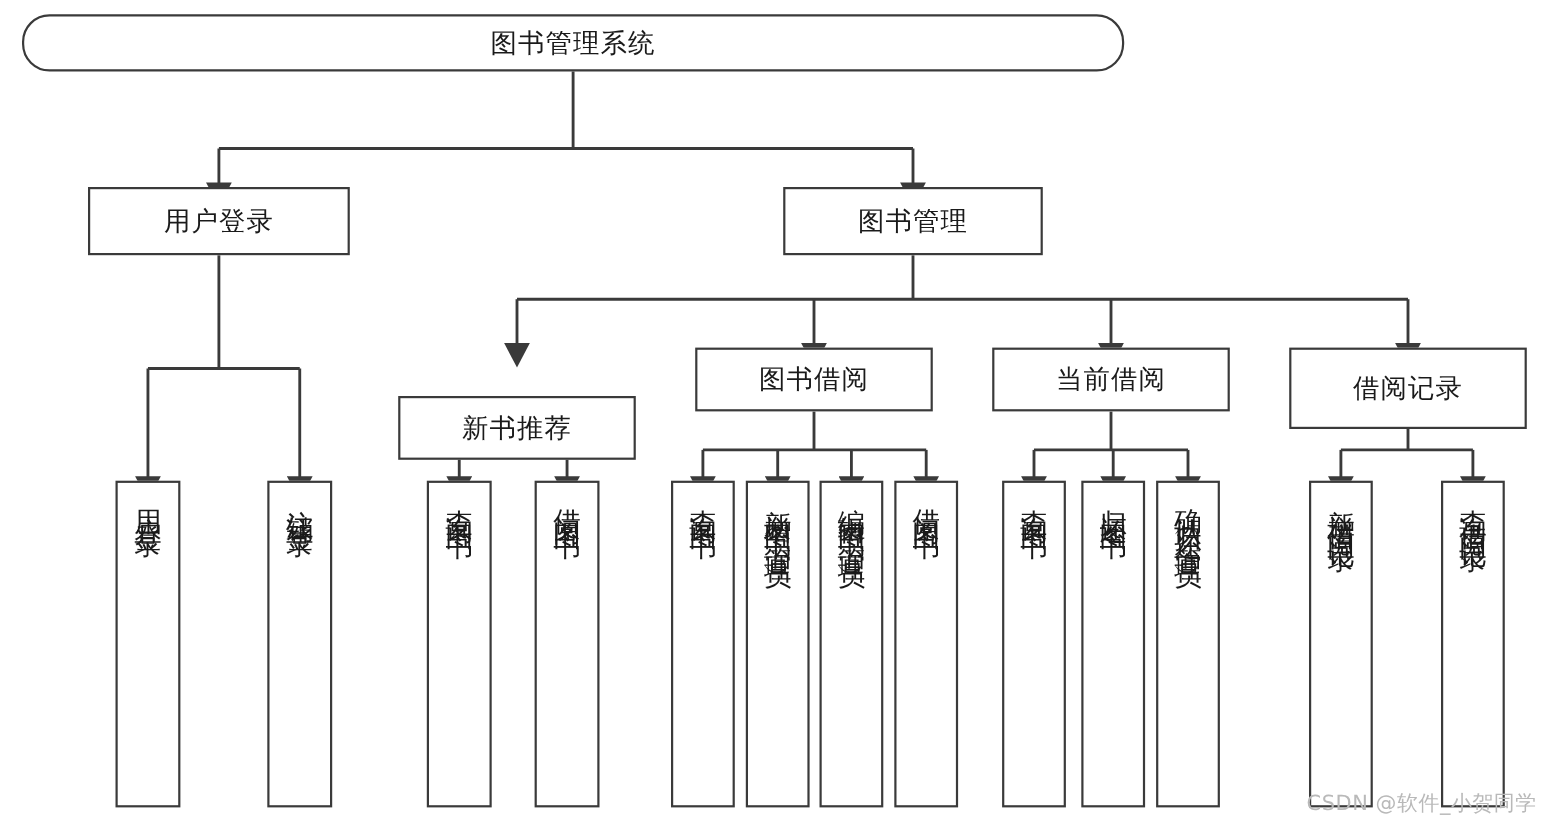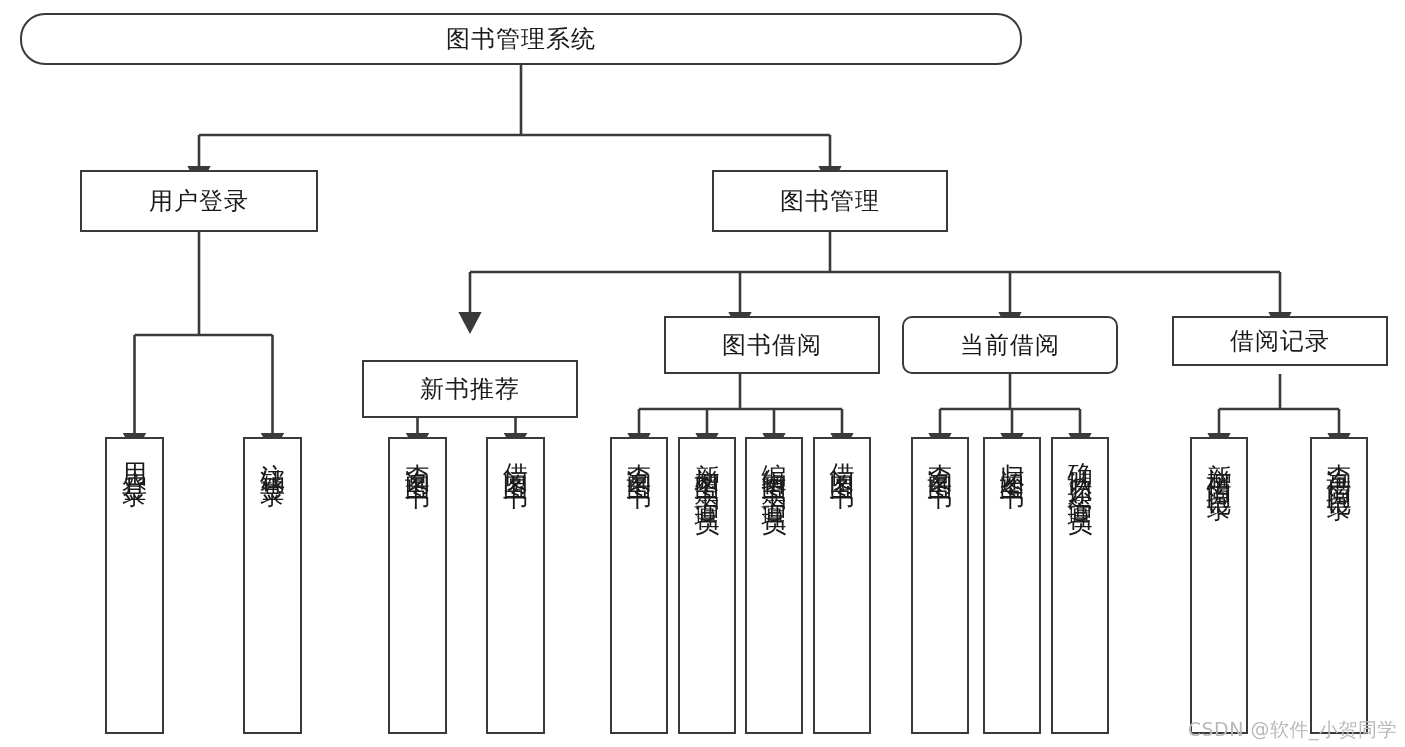--- a/index.html
+++ b/index.html
@@ -108,27 +108,27 @@
   <div class="node horiz" style="left: 80px; top: 170px; width: 238px; height: 62px;">
     <span class="lbl">用户登录</span>
   </div>
   <div class="node horiz" style="left: 712px; top: 170px; width: 236px; height: 62px;">
     <span class="lbl">图书管理</span>
   </div>
 
   <div class="node horiz" style="left: 362px; top: 316px; width: 216px; height: 58px; margin-top: 44px;">
     <span class="lbl">新书推荐</span>
   </div>
-  <div class="node horiz" style="left: 632px; top: 316px; width: 216px; height: 58px; margin-left: 32px;">
+  <div class="node horiz" style="left: 632px; top: 316px; width: 216px; height: 58px;">
     <span class="lbl">图书借阅</span>
   </div>
-  <div class="node horiz" style="left: 902px; top: 316px; width: 216px; height: 58px; border-radius: 10px;">
+  <div class="node horiz" style="left: 902px; top: 316px; width: 216px; height: 58px;">
     <span class="lbl">当前借阅</span>
   </div>
-  <div class="node horiz" style="left: 1172px; top: 316px; width: 216px; height: 50px;">
+  <div class="node horiz" style="left: 1172px; top: 316px; width: 216px; height: 74px;">
     <span class="lbl">借阅记录</span>
   </div>
 
   <div class="node vert" style="left: 105px; top: 437px; width: 59px; height: 297px;">
     <span class="lbl">用户登录</span>
   </div>
   <div class="node vert" style="left: 243px; top: 437px; width: 59px; height: 297px;">
     <span class="lbl">注销登录</span>
   </div>
   <div class="node vert" style="left: 388px; top: 437px; width: 59px; height: 297px;">

